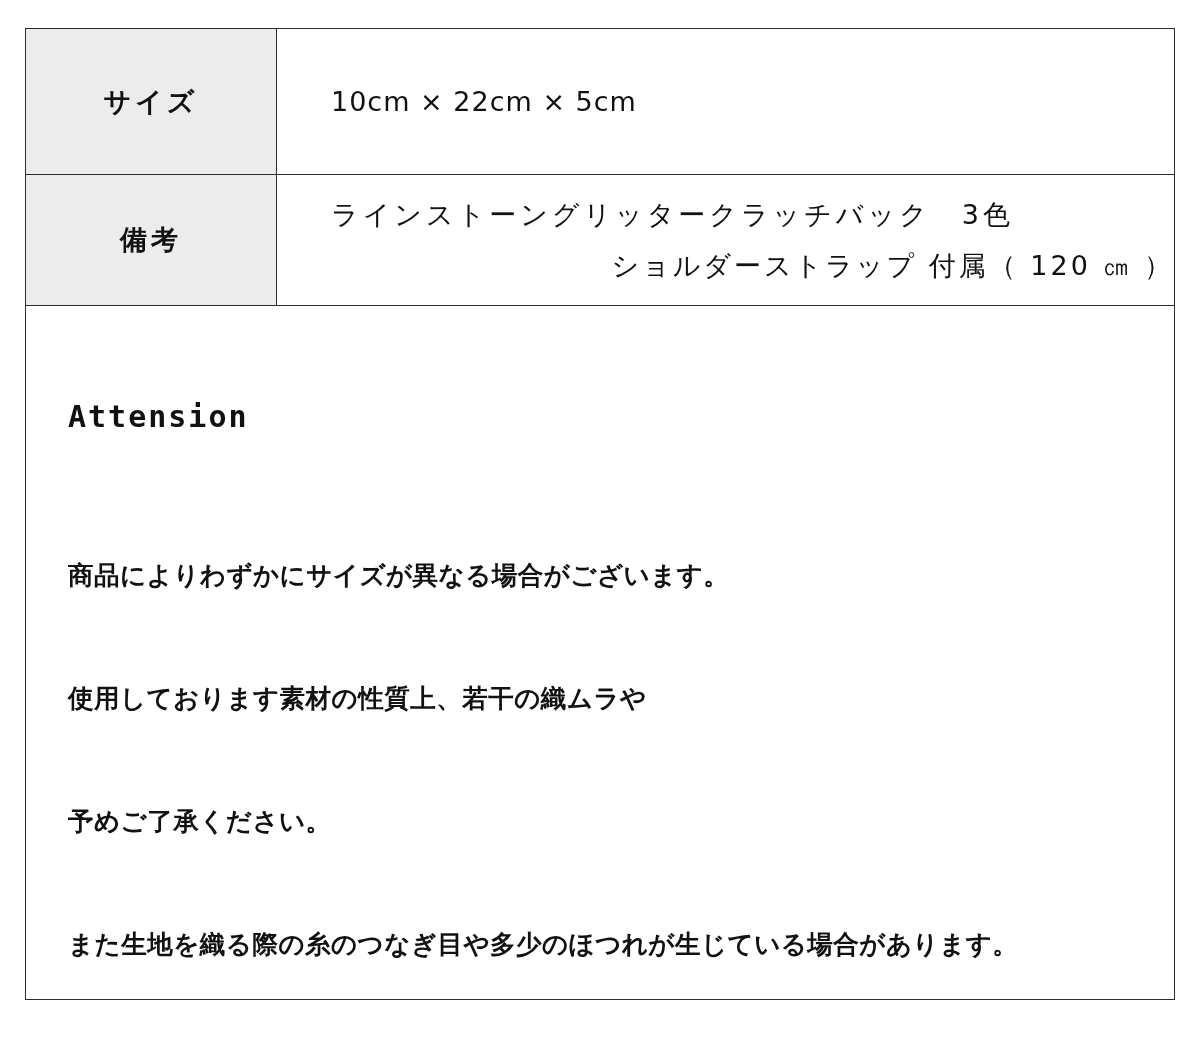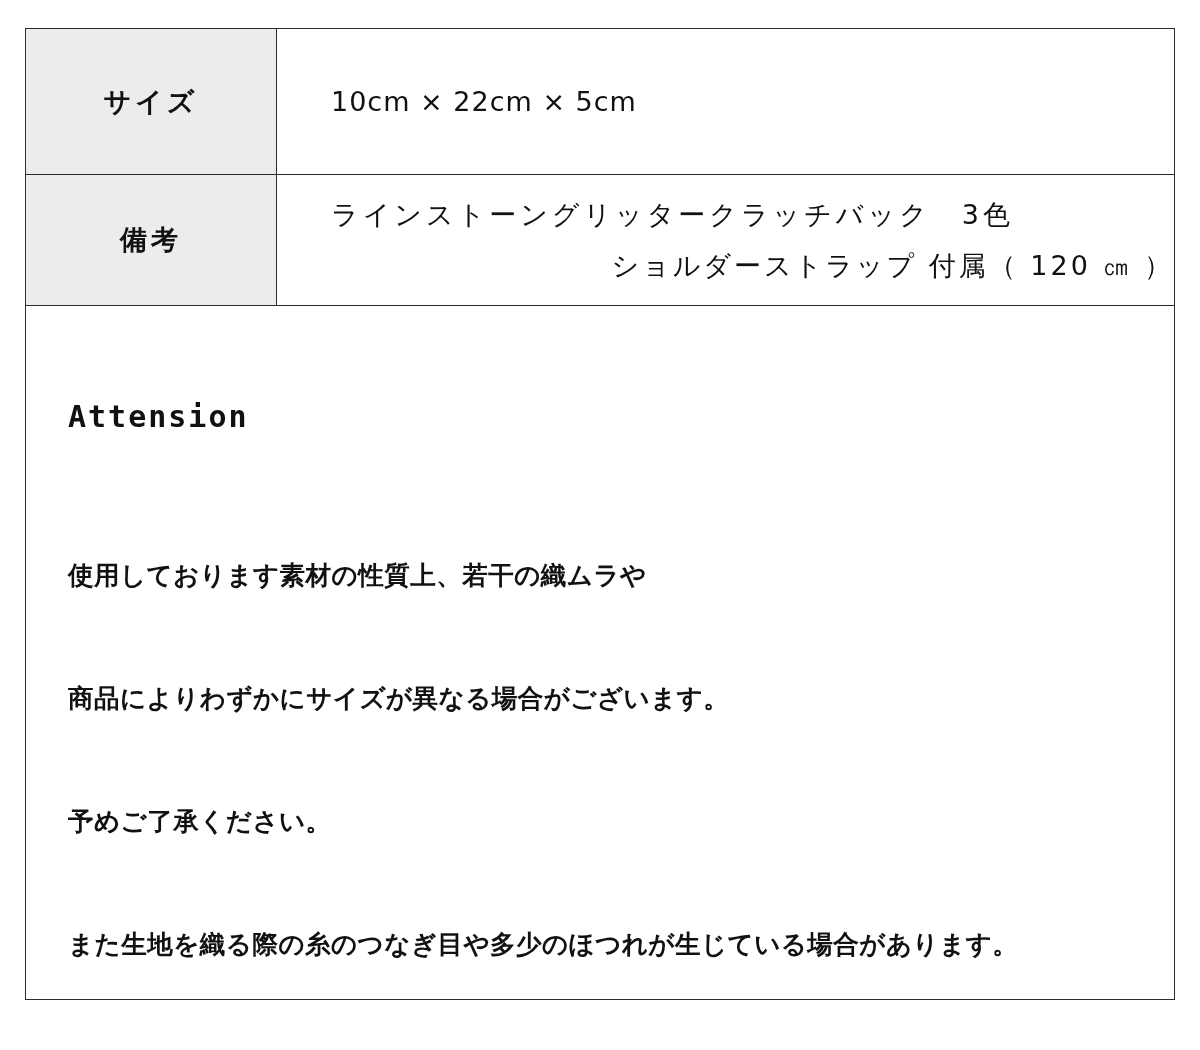--- a/index.html
+++ b/index.html
@@ -114,22 +114,22 @@
           <div class="note-line">ラインストーングリッタークラッチバック　3色</div>
           <div class="note-line second">ショルダーストラップ 付属（ 120 ㎝ ）</div>
         </td>
       </tr>
     </tbody>
   </table>
 
   <div class="attention-box">
     <div class="attention-title">Attension</div>
     <div class="attention-body">
+      <div>商品によりわずかにサイズが異なる場合がございます。</div>
       <div>使用しております素材の性質上、若干の織ムラや</div>
-      <div>商品によりわずかにサイズが異なる場合がございます。</div>
       <div>予めご了承ください。</div>
       <div>また生地を織る際の糸のつなぎ目や多少のほつれが生じている場合があります。</div>
       <div>商品写真は出来る限り実物の色に近づけるよう加工をしておりますが、</div>
       
       
       
       
       
       
       

